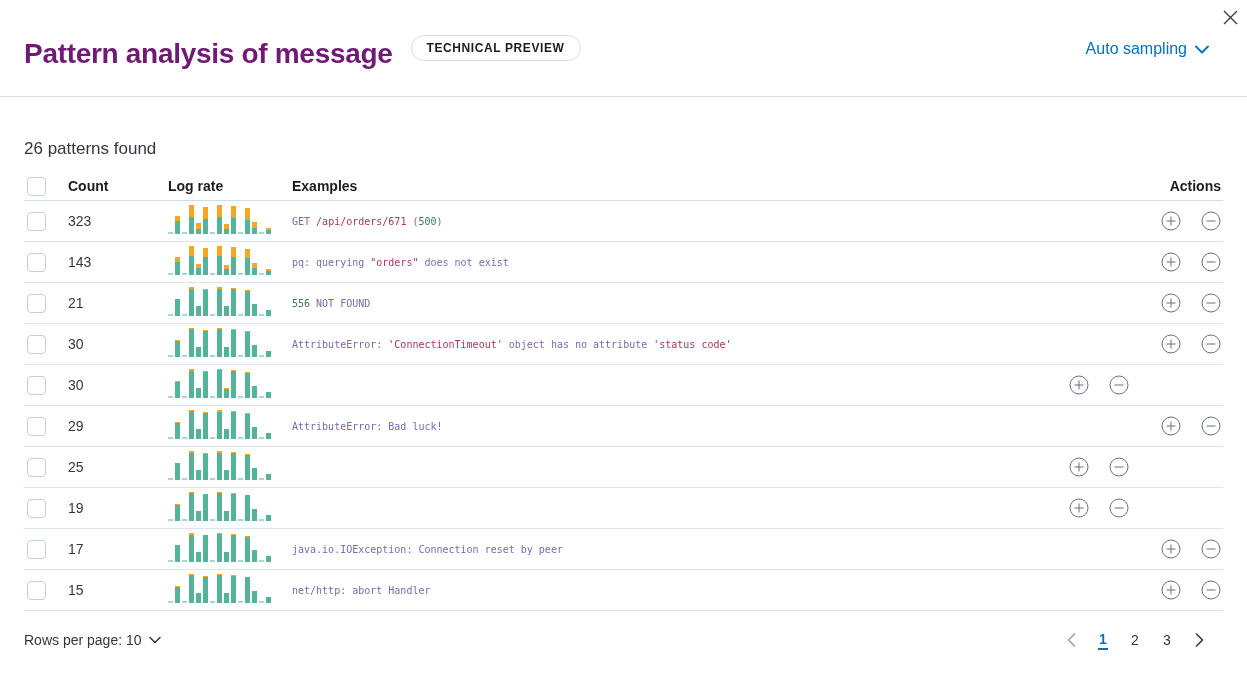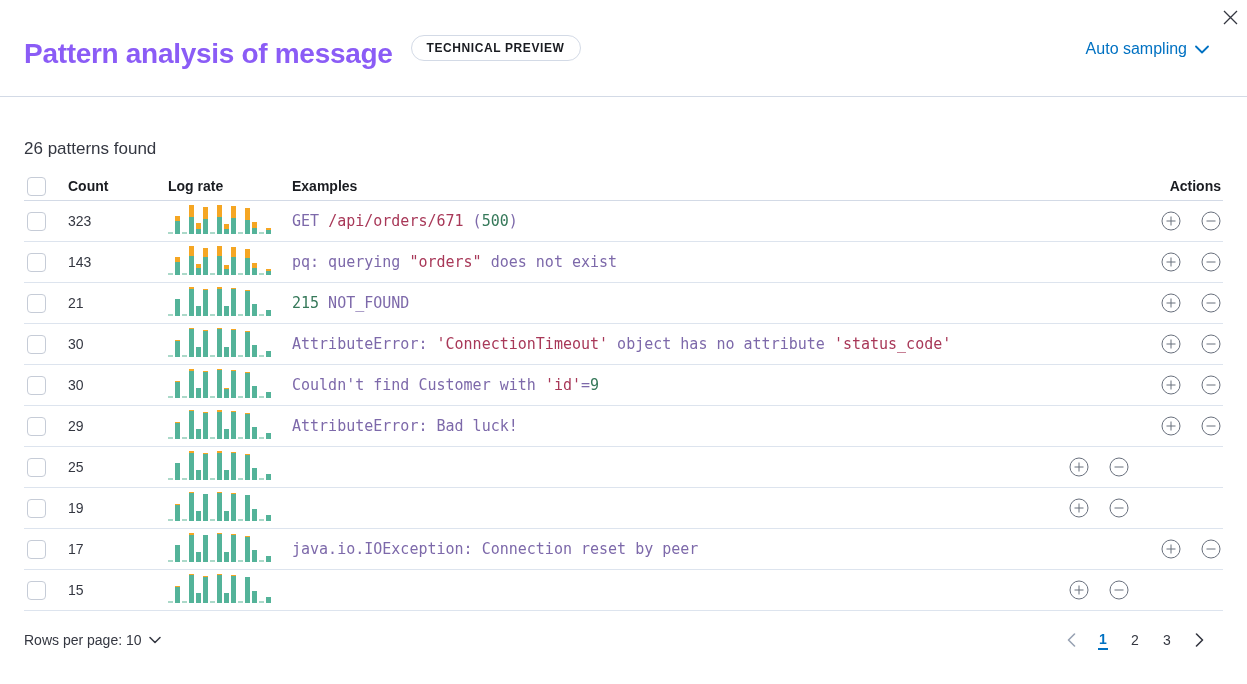--- a/index.html
+++ b/index.html
@@ -5,21 +5,21 @@
   * { margin:0; padding:0; box-sizing:border-box; }
   html,body { width:1247px; height:684px; background:#fff; overflow:hidden;
     font-family:"Liberation Sans", sans-serif; color:#343741; }
 
   .flyout { position:relative; width:100%; height:100%; }
 
   .close-btn { position:absolute; top:4px; right:4px; width:26px; height:26px;
     background:none; border:none; cursor:pointer; display:flex; align-items:center; justify-content:center; }
 
   .flyout-header { display:flex; align-items:center; padding:26px 24px 0 24px; height:70px; }
-  .title { font-size:28px; font-weight:700; color:#8b5cf6; letter-spacing:-0.3px;margin-top:11px; }
+  .title { font-size:28px; font-weight:700; color:#701a75; letter-spacing:-0.3px;margin-top:11px; }
   .badge { margin-left:18px; border:1px solid #d3dae6; border-radius:15px; padding:5px 15px;
     font-size:12px; font-weight:700; letter-spacing:0.6px; color:#1a1c21; white-space:nowrap; }
   .spacer { flex:1; }
   .sampling { display:flex; align-items:center; gap:8px; color:#0071c2; font-size:16px;
     background:none; border:none; cursor:pointer; font-family:inherit; margin-right:14px; margin-top:2px; }
   .header-divider { border:none; border-top:1px solid #d3dae6; margin-top:26px; }
 
   .content { padding:0 24px; }
   .summary { font-size:17px; color:#343741; margin-top:42px; }
 
@@ -33,21 +33,21 @@
   .checkbox { width:19px; height:19px; border:1px solid #c6ccd7; border-radius:4px; background:#fff;
     margin-left:3px; cursor:pointer; }
   .count-cell { font-size:14px; color:#343741; }
 
   .spark { display:flex; align-items:flex-end; gap:2px; height:32px; width:104px; padding-bottom:3px; }
   .bar { width:5px; display:flex; flex-direction:column; justify-content:flex-end; }
   .seg.teal { background:#54b399; }
   .seg.teal.light { background:#abd9c9; }
   .seg.orange { background:#f5a623; }
 
-  .example { font-family:"DejaVu Sans Mono", monospace; font-size:15px; font-weight:500;
+  .example { font-family:"DejaVu Sans Mono", monospace; font-size:10px; font-weight:500;
     white-space:nowrap; overflow:hidden; }
   .tok-p { color:#7d69aa; }
   .tok-r { color:#a83858; }
   .tok-g { color:#36795a; }
 
   .actions-cell { display:flex; justify-content:flex-end; gap:20px; padding-right:2px; }
   .icon-btn { background:none; border:none; cursor:pointer; width:20px; height:20px; padding:0;
     display:flex; align-items:center; justify-content:center; }
 
   .tbl-footer { display:flex; align-items:center; margin-top:17px; }
@@ -311,21 +311,21 @@
                   <div class="seg teal" style="height: 12px;"></div>
                 </div>
                 <div class="bar">
                   <div class="seg teal light" style="height: 2px;"></div>
                 </div>
                 <div class="bar">
                   <div class="seg teal" style="height: 6px;"></div>
                 </div>
               </div>
             </div>
-    <div class="example"><span class="tok-g">215</span><span class="tok-p"> NOT_FOUND</span></div>
+    <div class="example"><span class="tok-g">556</span><span class="tok-p"> NOT_FOUND</span></div>
     <div class="actions-cell">
       <button class="icon-btn">
         <svg width="20" height="20" viewBox="0 0 20 20">
           <circle cx="10" cy="10" r="9" stroke="#69707d" stroke-width="1" fill="none"></circle>
           <path d="M10 5.5 V14.5 M5.5 10 H14.5" stroke="#69707d" stroke-width="1" fill="none"></path>
         </svg>
       </button>
       <button class="icon-btn">
         <svg width="20" height="20" viewBox="0 0 20 20">
           <circle cx="10" cy="10" r="9" stroke="#69707d" stroke-width="1" fill="none"></circle>
@@ -466,21 +466,20 @@
                   <div class="seg teal" style="height: 12px;"></div>
                 </div>
                 <div class="bar">
                   <div class="seg teal light" style="height: 2px;"></div>
                 </div>
                 <div class="bar">
                   <div class="seg teal" style="height: 6px;"></div>
                 </div>
               </div>
             </div>
-    <div class="example"><span class="tok-p">Couldn't find Customer with </span><span class="tok-r">'id'</span><span class="tok-p">=</span><span class="tok-g">9</span></div>
     <div class="actions-cell">
       <button class="icon-btn">
         <svg width="20" height="20" viewBox="0 0 20 20">
           <circle cx="10" cy="10" r="9" stroke="#69707d" stroke-width="1" fill="none"></circle>
           <path d="M10 5.5 V14.5 M5.5 10 H14.5" stroke="#69707d" stroke-width="1" fill="none"></path>
         </svg>
       </button>
       <button class="icon-btn">
         <svg width="20" height="20" viewBox="0 0 20 20">
           <circle cx="10" cy="10" r="9" stroke="#69707d" stroke-width="1" fill="none"></circle>
@@ -843,20 +842,21 @@
                   <div class="seg teal" style="height: 12px;"></div>
                 </div>
                 <div class="bar">
                   <div class="seg teal light" style="height: 2px;"></div>
                 </div>
                 <div class="bar">
                   <div class="seg teal" style="height: 6px;"></div>
                 </div>
               </div>
             </div>
+    <div class="example"><span class="tok-p">net/http: abort Handler</span></div>
     <div class="actions-cell">
       <button class="icon-btn">
         <svg width="20" height="20" viewBox="0 0 20 20">
           <circle cx="10" cy="10" r="9" stroke="#69707d" stroke-width="1" fill="none"></circle>
           <path d="M10 5.5 V14.5 M5.5 10 H14.5" stroke="#69707d" stroke-width="1" fill="none"></path>
         </svg>
       </button>
       <button class="icon-btn">
         <svg width="20" height="20" viewBox="0 0 20 20">
           <circle cx="10" cy="10" r="9" stroke="#69707d" stroke-width="1" fill="none"></circle>

